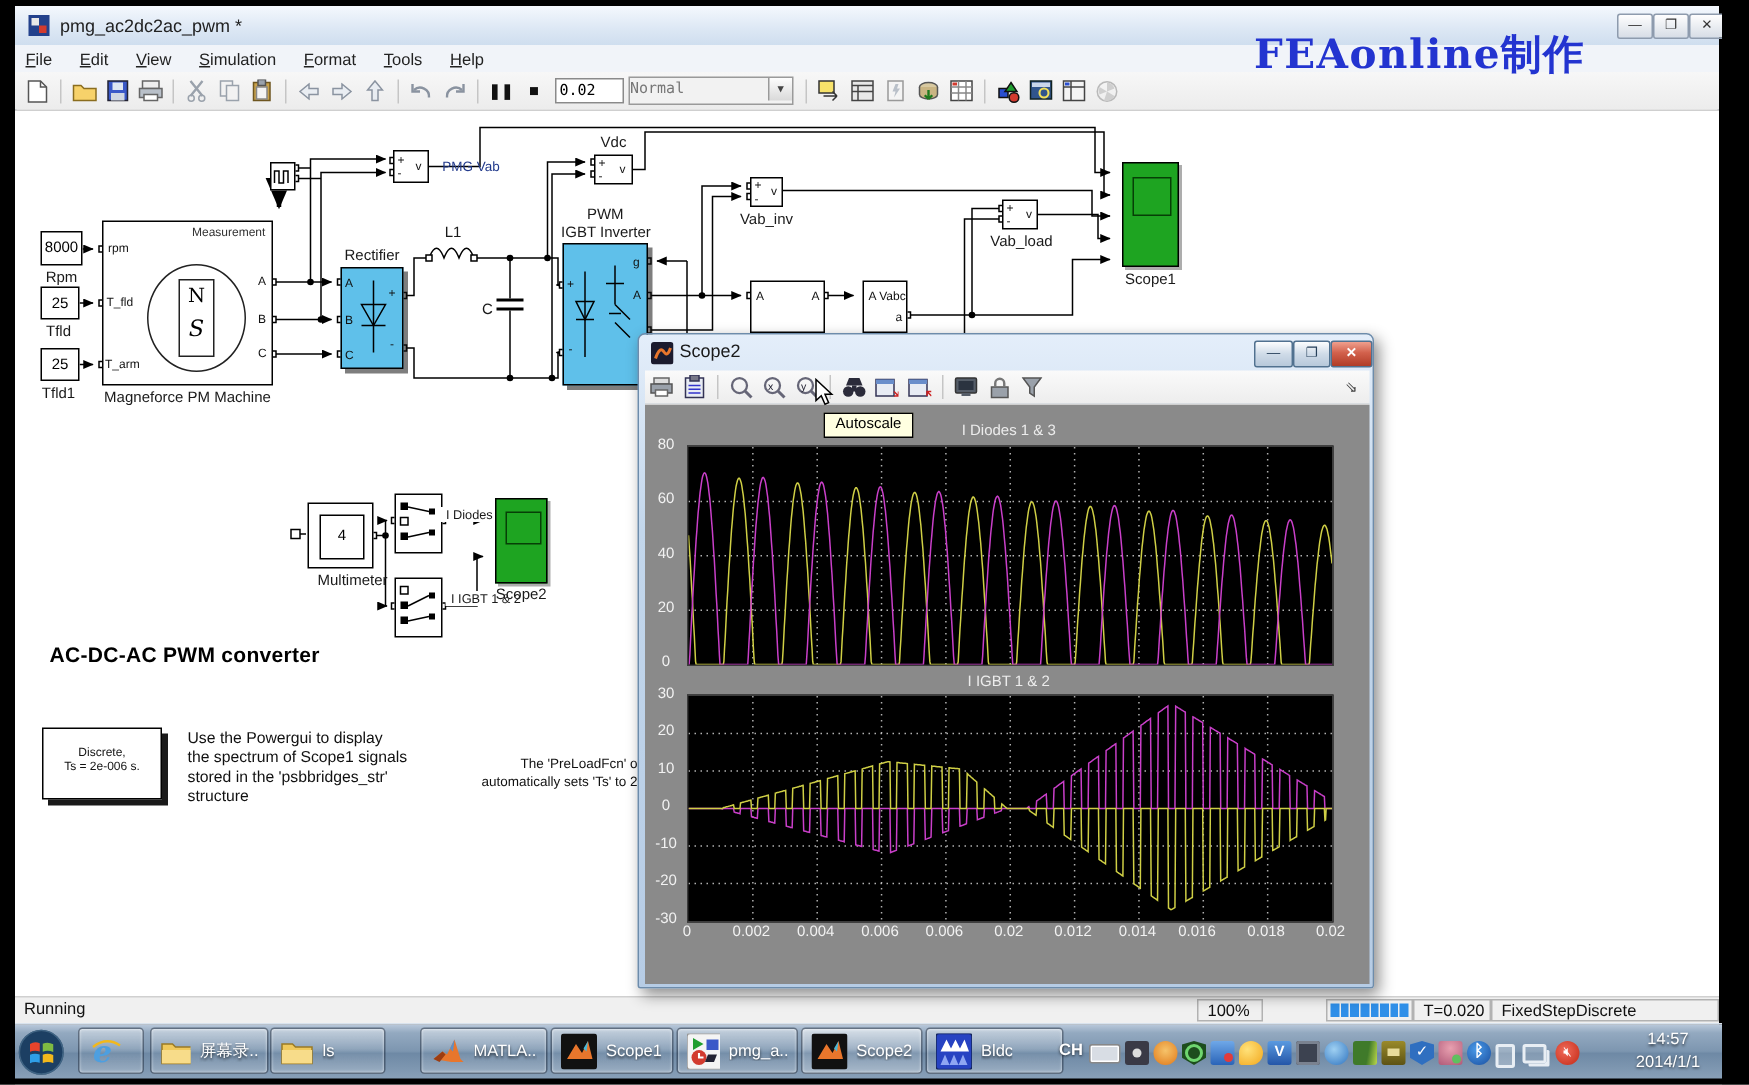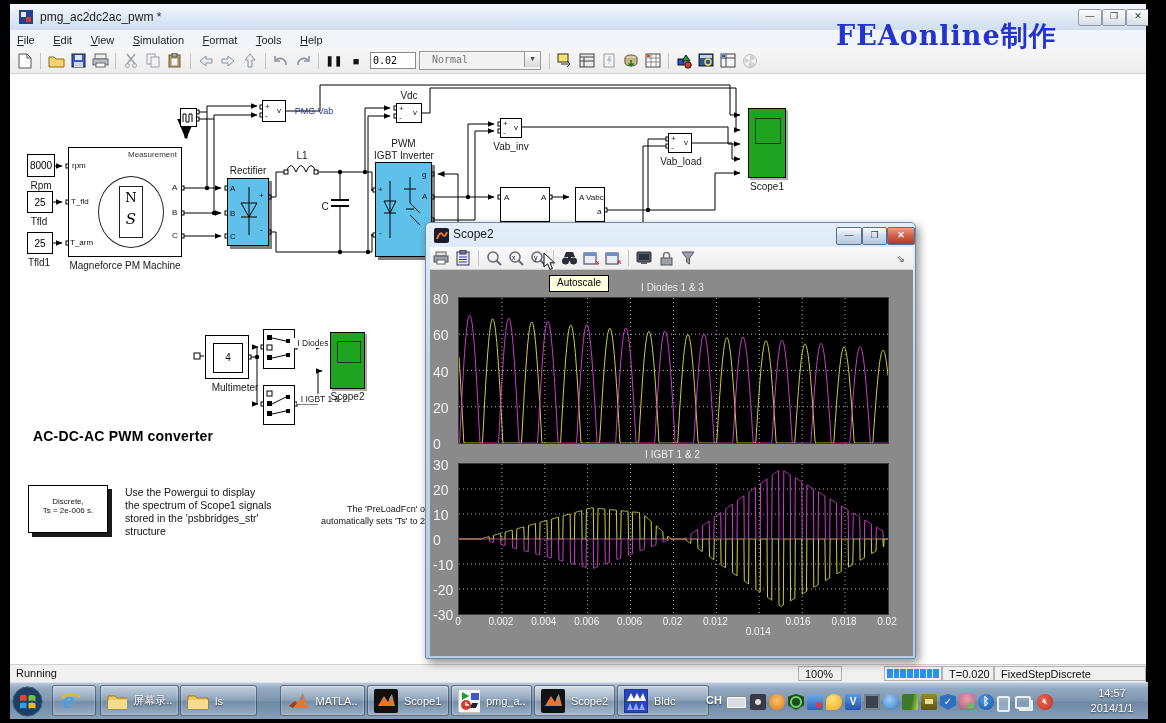--- a/index.html
+++ b/index.html
@@ -12,21 +12,21 @@
   #titlebar .ttl{position:absolute;left:30px;top:6px;font-size:12px;color:#222}
   .winbtn{position:absolute;top:5px;width:22px;height:15px;background:linear-gradient(#fefefe,#d7dde6);border:1px solid #8e9bad;border-radius:2px;font-size:9px;line-height:13px;text-align:center;color:#333}
   #menubar{left:10px;top:30px;width:1136px;height:18px;background:#f1f4f9;border-bottom:1px solid #d8dee8;z-index:3}
   .menu-item{display:inline-block;padding:2px 7px 0 7px;font-size:11px;color:#222}
   .menu-item::first-letter{text-decoration:underline}
   #watermark{left:836px;top:18px;width:310px;font-family:"DejaVu Serif",serif;font-size:27px;font-weight:bold;color:#2334d0;z-index:4;letter-spacing:1px}
   #toolbar{left:10px;top:48px;width:1136px;height:26px;background:linear-gradient(#f7f7f7,#ececec);border-bottom:1px solid #cfcfcf;z-index:3;display:flex;align-items:center;padding-left:4px;box-sizing:border-box}
   .tbi{width:20px;height:20px;display:inline-flex;align-items:center;justify-content:center;margin:0 1px}
   .tbsep{width:1px;height:16px;background:#c5c5c5;margin:0 4px}
   #simtime{width:40px;height:15px;border:1px solid #8a8a8a;background:#fff;font-size:10px;padding:0 2px;margin:0 3px;font-family:"DejaVu Sans Mono",monospace}
-  #simmode{width:108px;height:17px;border:1px solid #9a9a9a;background:#f2f2f2;font-size:10px;color:#777;margin-right:4px;position:relative;line-height:16px;padding-left:12px;font-family:"DejaVu Sans Mono",monospace}
+  #simmode{width:108px;height:17px;border:1px solid #9a9a9a;background:#f2f2f2;font-size:10px;color:#777;margin-right:4px;position:relative;line-height:16px;padding-left:0;font-family:"DejaVu Sans Mono",monospace}
   #simmode .dd{position:absolute;right:0;top:0;width:15px;height:15px;background:linear-gradient(#fdfdfd,#d9d9d9);border-left:1px solid #9a9a9a;font-size:7px;text-align:center;line-height:15px;color:#444}
   
   #canvas{left:10px;top:74px;width:1136px;height:590px;background:#fff;z-index:1}
   #wires{left:0;top:0;width:1166px;height:723px;z-index:2;pointer-events:none}
   .blk{position:absolute;background:#fff;border:1px solid #000;box-sizing:border-box;z-index:3}
   .blueblk{background:#5fc0ea;box-shadow:3px 3px 0 rgba(20,20,20,.55)}
   .greenblk{background:#1ea421;box-shadow:2px 2px 0 rgba(20,20,20,.35)}
   .blklbl{position:absolute;font-size:10px;color:#1a1a1a;text-align:center;z-index:3;white-space:nowrap}
   .ptxt{position:absolute;font-size:8px;color:#111;z-index:4;white-space:nowrap}
   .srcval{width:100%;text-align:center;font-size:10px;line-height:21px}
@@ -37,21 +37,21 @@
   .note{position:absolute;font-size:10.5px;color:#111;z-index:3;line-height:13px}
   
   #scopewin{left:425px;top:222px;width:491px;height:437px;background:linear-gradient(#e4eefa,#c3d7ec 30%,#b6cce5);border:1px solid #6d8cab;border-radius:5px 5px 2px 2px;box-shadow:3px 4px 10px rgba(0,0,0,.45);z-index:10;box-sizing:border-box}
   #scopetitle{position:absolute;left:8px;top:4px;font-size:12px;color:#1a1a1a}
   .swbtn{position:absolute;top:4px;height:16px;border:1px solid #51718f;border-radius:2px;background:linear-gradient(#fcfdfe,#cfdbe8 50%,#b7c8da);font-size:9px;text-align:center;line-height:14px;color:#27405a}
   #sclose{background:linear-gradient(#f0a austria,#d2614c);background:linear-gradient(#ef9f8d,#d2614c 45%,#b03c27);color:#fff;font-weight:bold}
   #scopetb{position:absolute;left:4px;top:24px;width:483px;height:22px;background:linear-gradient(#fafafa,#ededed);border-bottom:1px solid #cfcfcf;display:flex;align-items:center}
   .sti{width:20px;height:18px;display:inline-flex;align-items:center;justify-content:center;margin:0 1px}
   #plotarea{position:absolute;left:4px;top:47px;width:483px;height:386px;background:#8a8a8a}
   .ptitle{position:absolute;width:429px;text-align:center;font-size:10px;color:#ececec;z-index:11}
-  .ytick{position:absolute;width:22px;text-align:left;font-size:14px;color:#f2f2f2;z-index:11}
+  .ytick{position:absolute;width:22px;text-align:center;font-size:10px;color:#f2f2f2;z-index:11}
   .xtick{position:absolute;width:40px;text-align:center;font-size:10px;color:#f2f2f2;z-index:11}
   .plotsvg{position:absolute;background:#000;border:1px solid #3c3c3c;z-index:11}
   #timeoffset{position:absolute;left:8px;top:419px;font-size:10px;color:#f4f4f4}
   #tooltip{position:absolute;left:123px;top:52px;width:58px;height:15px;background:#ffffe1;border:1px solid #000;font-size:10px;text-align:center;line-height:14px;color:#000;z-index:14}
   #cursor{position:absolute;left:117px;top:29px;z-index:15}
   
   #statusbar{left:10px;top:664px;width:1136px;height:18px;background:#f0f0f0;border-top:1px solid #d0d0d0;z-index:5;font-size:11px;color:#111}
   .sb-box{position:absolute;top:1px;height:15px;border:1px solid #b2b2b2;background:#f0f0f0;font-size:11px;line-height:14px;padding-left:6px;box-sizing:border-box}
   
   #taskbar{left:0;top:682px;width:1166px;height:37px;background:linear-gradient(#bac9db,#93a9c0 15%,#7d96b0 48%,#6e89a5 52%,#8aa1b9);border-top:1px solid #d9e3ee;z-index:20}
@@ -643,21 +643,21 @@
         <polyline points="0.0,75.0 0.4,75.0 0.9,75.0 1.3,75.0 1.7,75.0 2.1,75.0 2.6,75.0 3.0,75.0 3.4,75.0 3.9,75.0 4.3,75.0 4.7,75.0 5.1,75.0 5.6,75.0 6.0,75.0 6.4,75.0 6.9,75.0 7.3,75.0 7.7,75.0 8.2,75.0 8.6,75.0 9.0,75.0 9.4,75.0 9.9,75.0 10.3,75.0 10.7,75.0 11.2,75.0 11.6,75.0 12.0,75.0 12.4,75.0 12.9,75.0 13.3,75.0 13.7,75.0 14.2,75.0 14.6,75.0 15.0,75.0 15.4,75.0 15.9,75.0 16.3,75.0 16.7,75.0 17.2,75.0 17.6,75.0 18.0,75.0 18.4,75.0 18.9,75.0 19.3,75.0 19.7,75.0 20.2,75.0 20.6,75.0 21.0,75.0 21.5,75.0 21.9,75.0 22.3,75.0 22.7,75.0 23.2,74.5 23.6,74.4 24.0,74.3 24.5,74.2 24.9,74.0 25.3,73.9 25.7,73.8 26.2,73.7 26.6,73.6 27.0,73.4 27.5,73.3 27.9,73.2 28.3,73.1 28.7,73.0 29.2,72.8 29.6,72.7 30.0,72.6 30.5,75.0 30.9,75.0 31.3,75.0 31.7,75.0 32.2,75.0 32.6,75.0 33.0,75.0 33.5,75.0 33.9,75.0 34.3,75.0 34.7,71.3 35.2,71.2 35.6,71.0 36.0,70.9 36.5,70.8 36.9,70.7 37.3,70.6 37.8,70.4 38.2,70.3 38.6,70.2 39.0,70.1 39.5,70.0 39.9,69.8 40.3,69.7 40.8,69.6 41.2,69.5 41.6,69.4 42.0,75.0 42.5,75.0 42.9,75.0 43.3,75.0 43.8,75.0 44.2,75.0 44.6,75.0 45.0,75.0 45.5,75.0 45.9,75.0 46.3,68.0 46.8,67.9 47.2,67.8 47.6,67.7 48.0,67.5 48.5,67.4 48.9,67.3 49.3,67.2 49.8,67.1 50.2,66.9 50.6,66.8 51.1,66.7 51.5,66.6 51.9,66.5 52.3,66.3 52.8,66.2 53.2,66.1 53.6,75.0 54.1,75.0 54.5,75.0 54.9,75.0 55.3,75.0 55.8,75.0 56.2,75.0 56.6,75.0 57.1,75.0 57.5,75.0 57.9,64.8 58.3,64.7 58.8,64.5 59.2,64.4 59.6,64.3 60.1,64.2 60.5,64.1 60.9,63.9 61.3,63.8 61.8,63.7 62.2,63.6 62.6,63.5 63.1,63.3 63.5,63.2 63.9,63.1 64.4,63.0 64.8,62.9 65.2,75.0 65.6,75.0 66.1,75.0 66.5,75.0 66.9,75.0 67.4,75.0 67.8,75.0 68.2,75.0 68.6,75.0 69.1,75.0 69.5,61.5 69.9,61.4 70.4,61.3 70.8,61.2 71.2,61.1 71.6,60.9 72.1,60.8 72.5,60.7 72.9,60.6 73.4,60.5 73.8,60.3 74.2,60.2 74.6,60.1 75.1,60.0 75.5,59.9 75.9,59.7 76.4,59.6 76.8,75.0 77.2,75.0 77.6,75.0 78.1,75.0 78.5,75.0 78.9,75.0 79.4,75.0 79.8,75.0 80.2,75.0 80.7,75.0 81.1,58.3 81.5,58.2 81.9,58.1 82.4,57.9 82.8,57.8 83.2,57.7 83.7,57.6 84.1,57.5 84.5,57.3 84.9,57.2 85.4,57.1 85.8,57.0 86.2,56.9 86.7,56.7 87.1,56.6 87.5,56.5 87.9,56.4 88.4,75.0 88.8,75.0 89.2,75.0 89.7,75.0 90.1,75.0 90.5,75.0 90.9,75.0 91.4,75.0 91.8,75.0 92.2,75.0 92.7,55.0 93.1,54.9 93.5,54.8 94.0,54.7 94.4,54.6 94.8,54.4 95.2,54.3 95.7,54.2 96.1,54.1 96.5,54.0 97.0,53.8 97.4,53.7 97.8,53.6 98.2,53.5 98.7,53.4 99.1,53.2 99.5,53.1 100.0,75.0 100.4,75.0 100.8,75.0 101.2,75.0 101.7,75.0 102.1,75.0 102.5,75.0 103.0,75.0 103.4,75.0 103.8,75.0 104.2,51.8 104.7,51.7 105.1,51.6 105.5,51.4 106.0,51.3 106.4,51.2 106.8,51.1 107.3,51.0 107.7,50.8 108.1,50.7 108.5,50.6 109.0,50.5 109.4,50.4 109.8,50.2 110.3,50.1 110.7,50.0 111.1,49.9 111.5,75.0 112.0,75.0 112.4,75.0 112.8,75.0 113.3,75.0 113.7,75.0 114.1,75.0 114.5,75.0 115.0,75.0 115.4,75.0 115.8,48.6 116.3,48.4 116.7,48.3 117.1,48.2 117.5,48.1 118.0,48.0 118.4,47.8 118.8,47.7 119.3,47.6 119.7,47.5 120.1,47.4 120.5,47.2 121.0,47.1 121.4,47.0 121.8,46.9 122.3,46.8 122.7,46.6 123.1,75.0 123.6,75.0 124.0,75.0 124.4,75.0 124.8,75.0 125.3,75.0 125.7,75.0 126.1,75.0 126.6,75.0 127.0,75.0 127.4,45.3 127.8,45.2 128.3,45.1 128.7,45.0 129.1,44.8 129.6,44.7 130.0,44.6 130.4,44.5 130.8,44.4 131.3,44.2 131.7,44.1 132.1,44.0 132.6,43.9 133.0,43.8 133.4,43.8 133.8,43.8 134.3,43.9 134.7,75.0 135.1,75.0 135.6,75.0 136.0,75.0 136.4,75.0 136.9,75.0 137.3,75.0 137.7,75.0 138.1,75.0 138.6,75.0 139.0,44.4 139.4,44.4 139.9,44.4 140.3,44.5 140.7,44.5 141.1,44.6 141.6,44.6 142.0,44.7 142.4,44.7 142.9,44.8 143.3,44.8 143.7,44.8 144.1,44.9 144.6,44.9 145.0,45.0 145.4,45.0 145.9,45.1 146.3,75.0 146.7,75.0 147.1,75.0 147.6,75.0 148.0,75.0 148.4,75.0 148.9,75.0 149.3,75.0 149.7,75.0 150.2,75.0 150.6,45.5 151.0,45.6 151.4,45.6 151.9,45.7 152.3,45.7 152.7,45.8 153.2,45.8 153.6,45.8 154.0,45.9 154.4,45.9 154.9,46.0 155.3,46.0 155.7,46.1 156.2,46.1 156.6,46.1 157.0,46.2 157.4,46.2 157.9,75.0 158.3,75.0 158.7,75.0 159.2,75.0 159.6,75.0 160.0,75.0 160.4,75.0 160.9,75.0 161.3,75.0 161.7,75.0 162.2,46.7 162.6,46.8 163.0,46.8 163.4,46.8 163.9,46.9 164.3,46.9 164.7,47.0 165.2,47.0 165.6,47.1 166.0,47.1 166.5,47.1 166.9,47.2 167.3,47.2 167.7,47.3 168.2,47.3 168.6,47.4 169.0,47.4 169.5,75.0 169.9,75.0 170.3,75.0 170.7,75.0 171.2,75.0 171.6,75.0 172.0,75.0 172.5,75.0 172.9,75.0 173.3,75.0 173.7,47.9 174.2,47.9 174.6,48.0 175.0,48.0 175.5,48.1 175.9,48.1 176.3,48.1 176.7,48.2 177.2,48.2 177.6,48.3 178.0,48.3 178.5,48.4 178.9,48.4 179.3,48.4 179.8,48.5 180.2,48.5 180.6,48.6 181.0,75.0 181.5,75.0 181.9,75.0 182.3,75.0 182.8,75.0 183.2,75.0 183.6,75.0 184.0,75.0 184.5,75.0 184.9,75.0 185.3,75.0 185.8,51.7 186.2,52.1 186.6,52.5 187.0,52.9 187.5,53.2 187.9,53.6 188.3,54.0 188.8,54.4 189.2,54.7 189.6,55.1 190.0,55.5 190.5,55.9 190.9,56.2 191.3,56.6 191.8,57.0 192.2,57.4 192.6,75.0 193.0,75.0 193.5,75.0 193.9,75.0 194.3,75.0 194.8,75.0 195.2,75.0 195.6,75.0 196.1,75.0 196.5,75.0 196.9,75.0 197.3,61.9 197.8,62.2 198.2,62.6 198.6,63.0 199.1,63.4 199.5,63.7 199.9,64.1 200.3,64.5 200.8,64.9 201.2,65.2 201.6,65.6 202.1,66.0 202.5,66.4 202.9,66.7 203.3,67.1 203.8,67.5 204.2,75.0 204.6,75.0 205.1,75.0 205.5,75.0 205.9,75.0 206.3,75.0 206.8,75.0 207.2,75.0 207.6,75.0 208.1,75.0 208.5,75.0 208.9,72.0 209.4,72.4 209.8,72.7 210.2,73.1 210.6,73.5 211.1,73.9 211.5,74.2 211.9,74.6 212.4,75.0 212.8,75.0 213.2,75.0 213.6,75.0 214.1,75.0 214.5,75.0 214.9,75.0 215.4,75.0 215.8,75.0 216.2,75.0 216.6,75.0 217.1,75.0 217.5,75.0 217.9,75.0 218.4,75.0 218.8,75.0 219.2,75.0 219.6,75.0 220.1,75.0 220.5,75.0 220.9,75.0 221.4,75.0 221.8,75.0 222.2,75.0 222.7,75.0 223.1,75.0 223.5,75.0 223.9,75.0 224.4,75.0 224.8,75.0 225.2,75.0 225.7,75.0 226.1,75.0 226.5,75.0 226.9,75.0 227.4,76.5 227.8,76.8 228.2,77.1 228.7,77.4 229.1,77.7 229.5,78.0 229.9,78.3 230.4,78.6 230.8,78.9 231.2,79.2 231.7,79.5 232.1,75.0 232.5,75.0 232.9,75.0 233.4,75.0 233.8,75.0 234.2,75.0 234.7,75.0 235.1,75.0 235.5,75.0 235.9,75.0 236.4,75.0 236.8,75.0 237.2,75.0 237.7,75.0 238.1,75.0 238.5,75.0 239.0,84.6 239.4,84.9 239.8,85.2 240.2,85.5 240.7,85.8 241.1,86.1 241.5,86.4 242.0,86.7 242.4,87.0 242.8,87.3 243.2,87.6 243.7,75.0 244.1,75.0 244.5,75.0 245.0,75.0 245.4,75.0 245.8,75.0 246.2,75.0 246.7,75.0 247.1,75.0 247.5,75.0 248.0,75.0 248.4,75.0 248.8,75.0 249.2,75.0 249.7,75.0 250.1,75.0 250.5,92.7 251.0,93.0 251.4,93.3 251.8,93.6 252.3,93.9 252.7,94.2 253.1,94.5 253.5,94.8 254.0,95.1 254.4,95.4 254.8,95.7 255.3,75.0 255.7,75.0 256.1,75.0 256.5,75.0 257.0,75.0 257.4,75.0 257.8,75.0 258.3,75.0 258.7,75.0 259.1,75.0 259.5,75.0 260.0,75.0 260.4,75.0 260.8,75.0 261.3,75.0 261.7,75.0 262.1,100.8 262.5,101.1 263.0,101.4 263.4,101.7 263.8,102.0 264.3,102.3 264.7,102.6 265.1,102.9 265.6,103.2 266.0,103.5 266.4,103.8 266.8,75.0 267.3,75.0 267.7,75.0 268.1,75.0 268.6,75.0 269.0,75.0 269.4,75.0 269.8,75.0 270.3,75.0 270.7,75.0 271.1,75.0 271.6,75.0 272.0,75.0 272.4,75.0 272.8,75.0 273.3,75.0 273.7,108.9 274.1,109.2 274.6,109.5 275.0,109.8 275.4,110.1 275.8,110.4 276.3,110.7 276.7,111.0 277.1,111.3 277.6,111.6 278.0,111.9 278.4,75.0 278.8,75.0 279.3,75.0 279.7,75.0 280.1,75.0 280.6,75.0 281.0,75.0 281.4,75.0 281.9,75.0 282.3,75.0 282.7,75.0 283.1,75.0 283.6,75.0 284.0,75.0 284.4,75.0 284.9,75.0 285.3,117.0 285.7,117.3 286.1,117.6 286.6,117.9 287.0,118.2 287.4,118.5 287.9,118.8 288.3,119.1 288.7,119.4 289.1,119.7 289.6,120.0 290.0,75.0 290.4,75.0 290.9,75.0 291.3,75.0 291.7,75.0 292.1,75.0 292.6,75.0 293.0,75.0 293.4,75.0 293.9,75.0 294.3,75.0 294.7,75.0 295.2,75.0 295.6,75.0 296.0,75.0 296.4,75.0 296.9,125.1 297.3,125.4 297.7,125.7 298.2,126.0 298.6,126.3 299.0,126.6 299.4,126.9 299.9,127.2 300.3,127.5 300.7,127.8 301.2,128.1 301.6,75.0 302.0,75.0 302.4,75.0 302.9,75.0 303.3,75.0 303.7,75.0 304.2,75.0 304.6,75.0 305.0,75.0 305.4,75.0 305.9,75.0 306.3,75.0 306.7,75.0 307.2,75.0 307.6,75.0 308.0,75.0 308.5,133.2 308.9,133.5 309.3,133.8 309.7,134.1 310.2,134.4 310.6,134.7 311.0,135.0 311.5,135.3 311.9,135.6 312.3,135.9 312.7,136.2 313.2,75.0 313.6,75.0 314.0,75.0 314.5,75.0 314.9,75.0 315.3,75.0 315.7,75.0 316.2,75.0 316.6,75.0 317.0,75.0 317.5,75.0 317.9,75.0 318.3,75.0 318.7,75.0 319.2,75.0 319.6,75.0 320.0,141.3 320.5,141.6 320.9,141.9 321.3,142.2 321.7,142.5 322.2,142.3 322.6,142.0 323.0,141.8 323.5,141.5 323.9,141.3 324.3,141.0 324.8,75.0 325.2,75.0 325.6,75.0 326.0,75.0 326.5,75.0 326.9,75.0 327.3,75.0 327.8,75.0 328.2,75.0 328.6,75.0 329.0,75.0 329.5,75.0 329.9,75.0 330.3,75.0 330.8,75.0 331.2,75.0 331.6,136.8 332.0,136.5 332.5,136.3 332.9,136.0 333.3,135.8 333.8,135.5 334.2,135.3 334.6,135.0 335.0,134.8 335.5,134.5 335.9,134.3 336.3,75.0 336.8,75.0 337.2,75.0 337.6,75.0 338.1,75.0 338.5,75.0 338.9,75.0 339.3,75.0 339.8,75.0 340.2,75.0 340.6,75.0 341.1,75.0 341.5,75.0 341.9,75.0 342.3,75.0 342.8,75.0 343.2,130.0 343.6,129.8 344.1,129.5 344.5,129.3 344.9,129.0 345.3,128.8 345.8,128.5 346.2,128.3 346.6,128.0 347.1,127.8 347.5,127.5 347.9,75.0 348.3,75.0 348.8,75.0 349.2,75.0 349.6,75.0 350.1,75.0 350.5,75.0 350.9,75.0 351.4,75.0 351.8,75.0 352.2,75.0 352.6,75.0 353.1,75.0 353.5,75.0 353.9,75.0 354.4,75.0 354.8,123.3 355.2,123.0 355.6,122.8 356.1,122.5 356.5,122.3 356.9,122.0 357.4,121.8 357.8,121.5 358.2,121.3 358.6,121.0 359.1,120.8 359.5,75.0 359.9,75.0 360.4,75.0 360.8,75.0 361.2,75.0 361.6,75.0 362.1,75.0 362.5,75.0 362.9,75.0 363.4,75.0 363.8,75.0 364.2,75.0 364.6,75.0 365.1,75.0 365.5,75.0 365.9,75.0 366.4,116.5 366.8,116.3 367.2,116.0 367.7,115.8 368.1,115.5 368.5,115.3 368.9,115.0 369.4,114.8 369.8,114.5 370.2,114.3 370.7,114.0 371.1,75.0 371.5,75.0 371.9,75.0 372.4,75.0 372.8,75.0 373.2,75.0 373.7,75.0 374.1,75.0 374.5,75.0 374.9,75.0 375.4,75.0 375.8,75.0 376.2,75.0 376.7,75.0 377.1,75.0 377.5,75.0 377.9,109.8 378.4,109.5 378.8,109.3 379.2,109.0 379.7,108.8 380.1,108.5 380.5,108.3 381.0,108.0 381.4,107.8 381.8,107.5 382.2,107.3 382.7,75.0 383.1,75.0 383.5,75.0 384.0,75.0 384.4,75.0 384.8,75.0 385.2,75.0 385.7,75.0 386.1,75.0 386.5,75.0 387.0,75.0 387.4,75.0 387.8,75.0 388.2,75.0 388.7,75.0 389.1,75.0 389.5,103.0 390.0,102.8 390.4,102.5 390.8,102.3 391.2,102.0 391.7,101.8 392.1,101.5 392.5,101.3 393.0,101.0 393.4,100.8 393.8,100.5 394.3,75.0 394.7,75.0 395.1,75.0 395.5,75.0 396.0,75.0 396.4,75.0 396.8,75.0 397.3,75.0 397.7,75.0 398.1,75.0 398.5,75.0 399.0,75.0 399.4,75.0 399.8,75.0 400.3,75.0 400.7,75.0 401.1,96.3 401.5,96.0 402.0,95.8 402.4,95.5 402.8,95.3 403.3,95.0 403.7,94.8 404.1,94.5 404.5,94.3 405.0,94.0 405.4,93.8 405.8,75.0 406.3,75.0 406.7,75.0 407.1,75.0 407.5,75.0 408.0,75.0 408.4,75.0 408.8,75.0 409.3,75.0 409.7,75.0 410.1,75.0 410.6,75.0 411.0,75.0 411.4,75.0 411.8,75.0 412.3,75.0 412.7,89.5 413.1,89.3 413.6,89.0 414.0,88.8 414.4,88.5 414.8,88.3 415.3,88.0 415.7,87.8 416.1,87.5 416.6,87.3 417.0,87.0 417.4,75.0 417.8,75.0 418.3,75.0 418.7,75.0 419.1,75.0 419.6,75.0 420.0,75.0 420.4,75.0 420.8,75.0 421.3,75.0 421.7,75.0 422.1,75.0 422.6,75.0 423.0,75.0 423.4,75.0 423.9,75.0 424.3,82.8 424.7,82.5 425.1,75.0 425.6,75.0 426.0,75.0 426.4,75.0 426.9,75.0 427.3,75.0 427.7,75.0 428.1,75.0 428.6,75.0 429.0,75.0" fill="none" stroke="#cfcf45" stroke-width="1"></polyline>
       </svg>
     <div id="xticks">
         <div class="xtick" style="left: 8px; top: 346px;">0</div>
         <div class="xtick" style="left: 50.9px; top: 346px;">0.002</div>
         <div class="xtick" style="left: 93.8px; top: 346px;">0.004</div>
         <div class="xtick" style="left: 136.7px; top: 346px;">0.006</div>
         <div class="xtick" style="left: 179.6px; top: 346px;">0.006</div>
         <div class="xtick" style="left: 222.5px; top: 346px;">0.02</div>
         <div class="xtick" style="left: 265.4px; top: 346px;">0.012</div>
-        <div class="xtick" style="left: 308.3px; top: 346px; margin-top: 10px;">0.014</div>
+        <div class="xtick" style="left: 308.3px; top: 346px;">0.014</div>
         <div class="xtick" style="left: 348px; top: 346px;">0.016</div>
         <div class="xtick" style="left: 394.1px; top: 346px;">0.018</div>
         <div class="xtick" style="left: 437px; top: 346px;">0.02</div>
       </div>
     <div id="timeoffset">
       <span>Time offset:</span>&nbsp;&nbsp;<span>0</span>
     </div>
   </div>
 
   <div id="tooltip">Autoscale</div>

